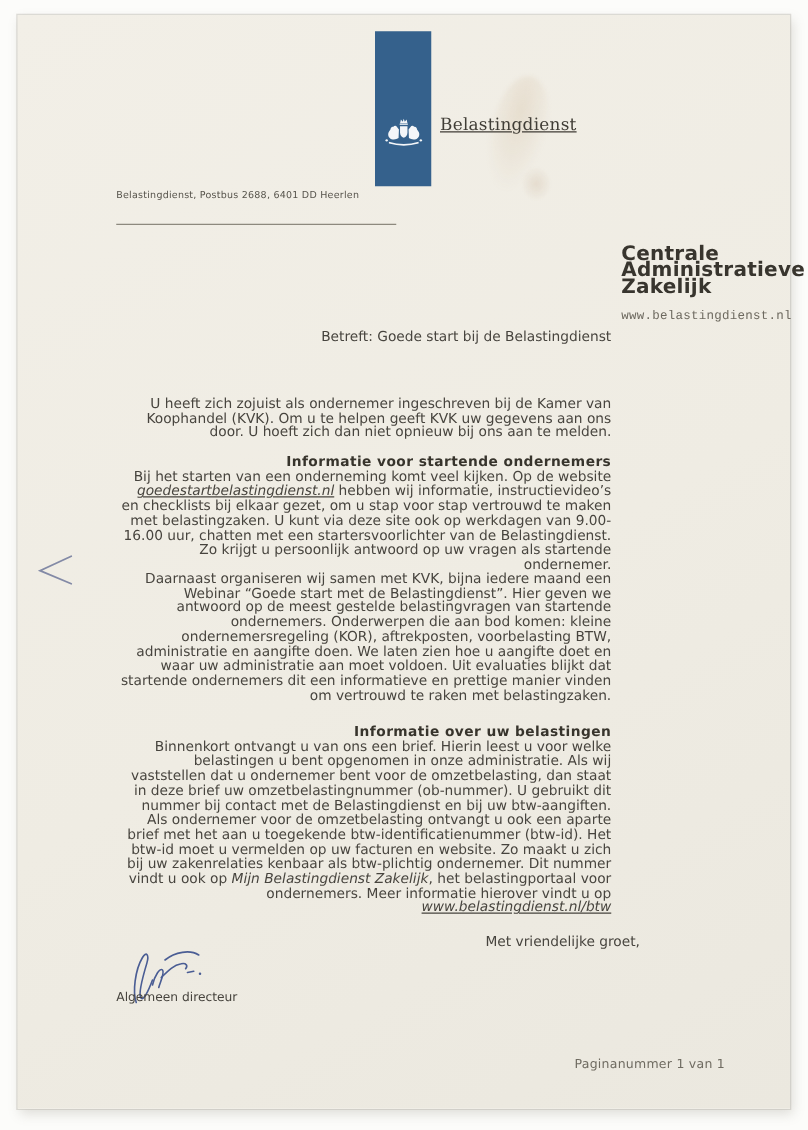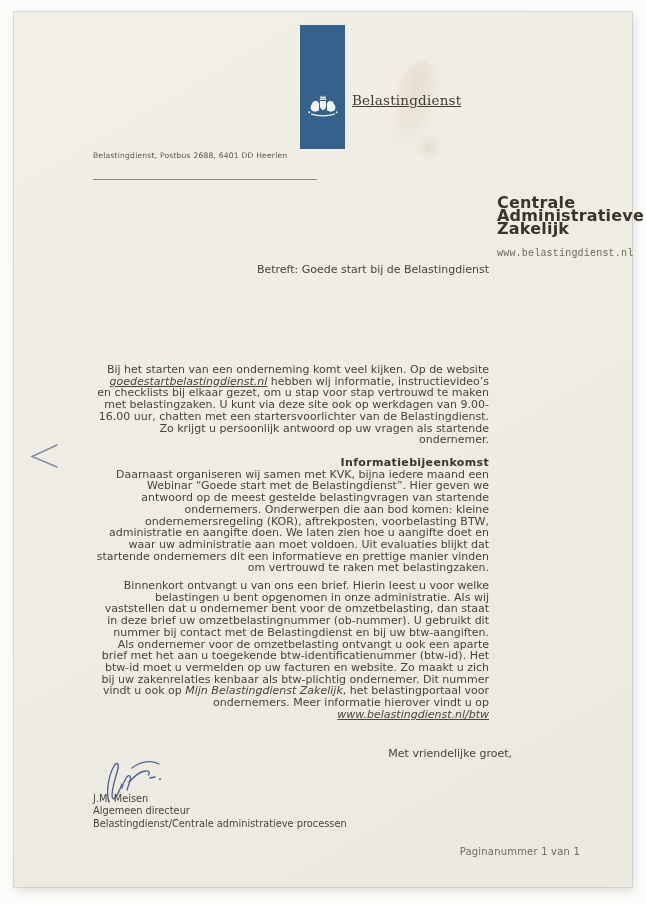--- a/index.html
+++ b/index.html
@@ -89,52 +89,52 @@
 
   <div class="dept">
     <div class="dept-line">Centrale</div>
     <div class="dept-line">Administratieve</div>
     <div class="dept-line">Zakelijk</div>
     <div class="dept-site">www.belastingdienst.nl</div>
   </div>
 
   <div class="textcol subject">Betreft: Goede start bij de Belastingdienst</div>
 
+  <p class="textcol intro para">U heeft zich zojuist als ondernemer ingeschreven bij de Kamer van Koophandel (KVK). Om u te helpen geeft KVK uw gegevens aan ons door. U hoeft zich dan niet opnieuw bij ons aan te melden.</p>
 
   <div class="textcol sec1">
+    <div class="heading">Informatie voor startende ondernemers</div>
     <p class="para"><span>Bij het starten van een onderneming komt veel kijken. Op de website </span><span class="link">goedestartbelastingdienst.nl</span><span> hebben wij informatie, instructievideo’s en checklists bij elkaar gezet, om u stap voor stap vertrouwd te maken met belastingzaken. U kunt via deze site ook op werkdagen van 9.00-16.00 uur, chatten met een startersvoorlichter van de Belastingdienst. Zo krijgt u persoonlijk antwoord op uw vragen als startende ondernemer.</span></p>
   </div>
 
   <div class="textcol sec2">
-    <div class="heading">Informatiebijeenkomst</div>
     <p class="para">Daarnaast organiseren wij samen met KVK, bijna iedere maand een Webinar “Goede start met de Belastingdienst”. Hier geven we antwoord op de meest gestelde belastingvragen van startende ondernemers. Onderwerpen die aan bod komen: kleine ondernemersregeling (KOR), aftrekposten, voorbelasting BTW, administratie en aangifte doen. We laten zien hoe u aangifte doet en waar uw administratie aan moet voldoen. Uit evaluaties blijkt dat startende ondernemers dit een informatieve en prettige manier vinden om vertrouwd te raken met belastingzaken.</p>
   </div>
 
   <div class="textcol sec3">
+    <div class="heading">Informatie over uw belastingen</div>
     <p class="para">Binnenkort ontvangt u van ons een brief. Hierin leest u voor welke belastingen u bent opgenomen in onze administratie. Als wij vaststellen dat u ondernemer bent voor de omzetbelasting, dan staat in deze brief uw omzetbelastingnummer (ob-nummer). U gebruikt dit nummer bij contact met de Belastingdienst en bij uw btw-aangiften.</p>
     <p class="para"><span>Als ondernemer voor de omzetbelasting ontvangt u ook een aparte brief met het aan u toegekende btw-identificatienummer (btw-id). Het btw-id moet u vermelden op uw facturen en website. Zo maakt u zich bij uw zakenrelaties kenbaar als btw-plichtig ondernemer. Dit nummer vindt u ook op </span><span class="em">Mijn Belastingdienst Zakelijk</span><span>, het belastingportaal voor ondernemers. Meer informatie hierover vindt u op </span><span class="link">www.belastingdienst.nl/btw</span></p>
   </div>
 
   <div class="textcol signoff">Met vriendelijke groet,</div>
 
   <svg class="signature" width="72" height="48" viewBox="0 0 72 48">
     <g fill="none" stroke="#4a5d94" stroke-width="1.3" stroke-linecap="round">
       <path d="M11,45 C8,37 10,19 16,9 C19,4 21.5,6.5 19.5,13.5 C16.5,23.5 12.5,37 14.5,41 C16.5,45 21,35 24,27"></path>
       <path d="M24,31 C26,23 30,17 32,19 C34,21 30,29 29,33"></path>
       <path d="M31,25 C37,19 41,15 47,14 C51,13.2 52.5,15.5 50.5,18"></path>
       <path d="M52,21 L57,20"></path>
       <path d="M34,11 C42,4.5 54,2.5 61,7"></path>
       <circle cx="62" cy="22" r="1" fill="#4a5d94" stroke="none"></circle>
     </g>
   </svg>
 
   <div class="signer">
-    <div>J.M. Meisen</div>
     <div>Algemeen directeur</div>
-    <div>Belastingdienst/Centrale administratieve processen</div>
   </div>
 
   <div class="footer">Paginanummer 1 van 1</div>
 
   <svg class="margin-mark" width="32" height="32" viewBox="0 0 32 32">
     <path d="M29,4 L4,15.5 L29,26" fill="none" stroke="#838aa6" stroke-width="1.4" stroke-linecap="round"></path>
   </svg>
 
 </div>
 

